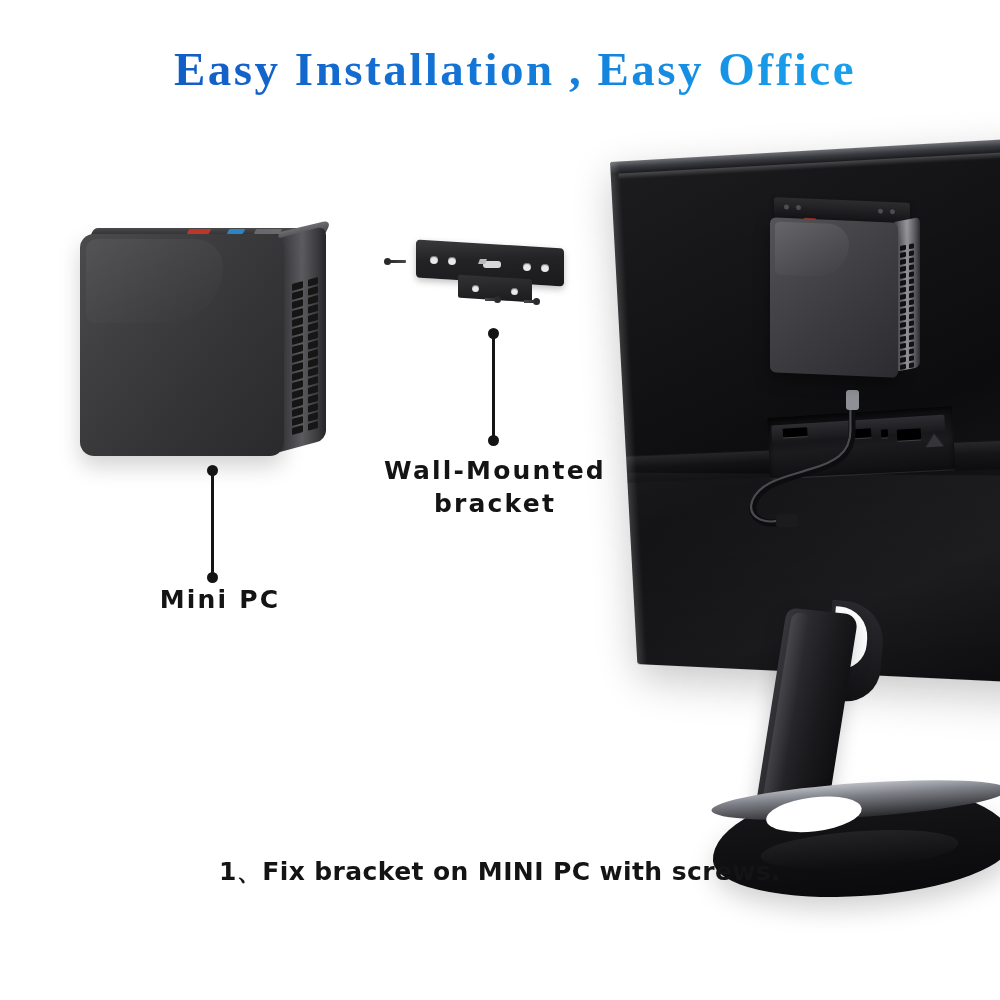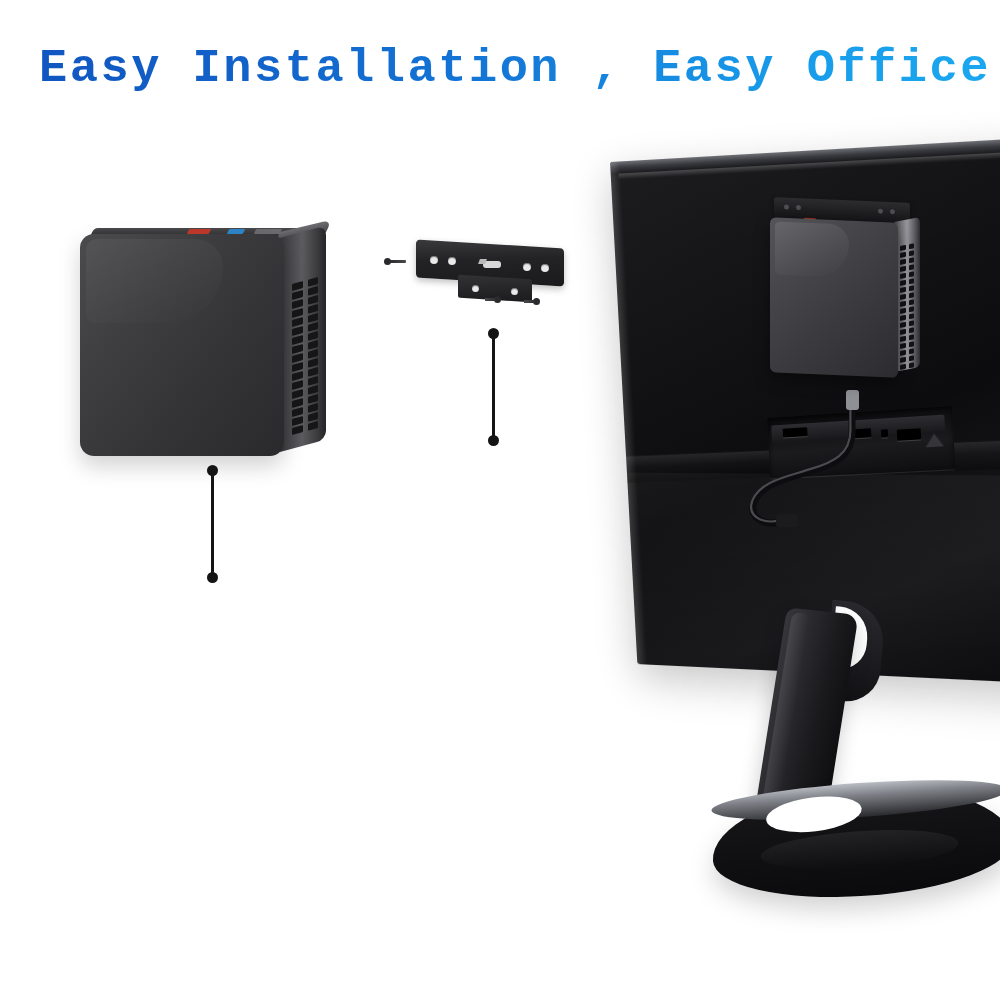--- a/index.html
+++ b/index.html
@@ -9,21 +9,21 @@
     position:relative;
     overflow:hidden;
   }
   .stage { position:absolute; inset:0; }
 
   
   .title {
     position:absolute;
     left:0; right:0; top:42px;
     text-align:center;
-    font-family:Liberation Mono, monospace;
+    font-family:Liberation Serif, serif;
     font-size:47px;
     font-weight:bold;
     letter-spacing:2.5px;
     white-space:pre;
     background:linear-gradient(90deg,#1054C0 0%,#1260C8 22%,#1479D8 52%,#189BE9 78%,#1BA8F0 100%);
     -webkit-background-clip:text;
     background-clip:text;
     color:transparent;
     padding-left:30px;
     -webkit-text-fill-color:transparent;
@@ -350,20 +350,21 @@
         <i></i>
         <i></i>
         <i></i>
         <i></i>
         <i></i>
       </div>
     <div class="body"></div>
   </div>
 
   <div class="leader" style="left:211px; top:470px; height:108px;"></div>
+  <div class="callout pc">Mini PC</div>
 
   <div class="bracket">
     <div class="plate"></div>
 
     <div class="hole" style="left:46px; top:12px;"></div>
     <div class="hole" style="left:64px; top:13px;"></div>
     <div class="hole" style="left:139px; top:19px;"></div>
     <div class="hole" style="left:157px; top:20px;"></div>
 
     <div class="slot" style="left:99px; top:17px;"></div>
@@ -381,20 +382,22 @@
       <div class="head"></div>
       <div class="shaft" style="width:12px;"></div>
     </div>
     <div class="screw flip" style="left:140px; top:54px; width:16px;">
       <div class="head"></div>
       <div class="shaft" style="width:12px;"></div>
     </div>
   </div>
 
   <div class="leader" style="left:492px; top:333px; height:108px;"></div>
+  <div class="callout br">Wall-Mounted
+bracket</div>
 
   <div class="scene">
 
     <div class="mon-panel">
       <div class="top-bevel"></div>
       <div class="top-gloss"></div>
       <div class="left-edge"></div>
       <div class="seam"></div>
       <div class="lower-sheen"></div>
     </div>
@@ -468,15 +471,16 @@
     <div class="stand-hook"></div>
     <div class="stand-neck"></div>
     <div class="stand-base">
       <div class="rim"></div>
       <div class="cut"></div>
       <div class="gloss"></div>
     </div>
   </div>
 
   <div class="instructions">
+    <div>1、Fix bracket on MINI PC with screws.</div>
   </div>
 
 </div>
 
 </body></html>

